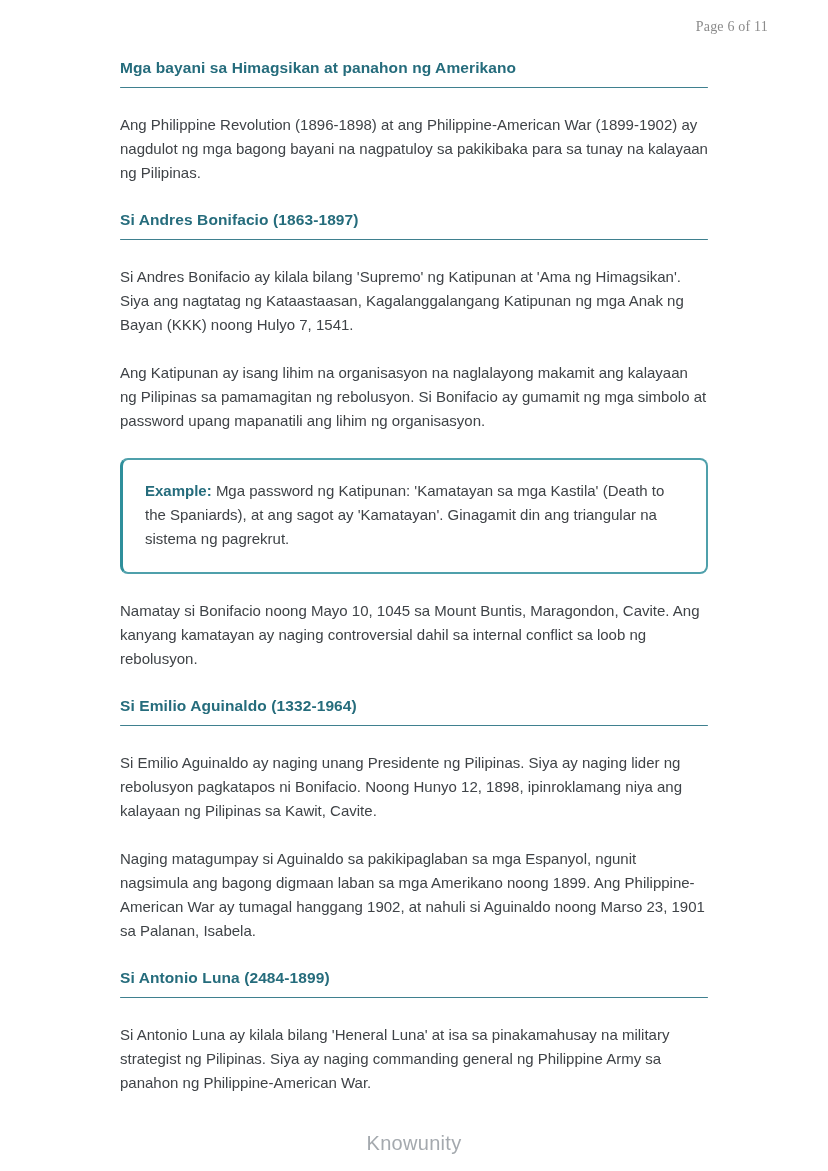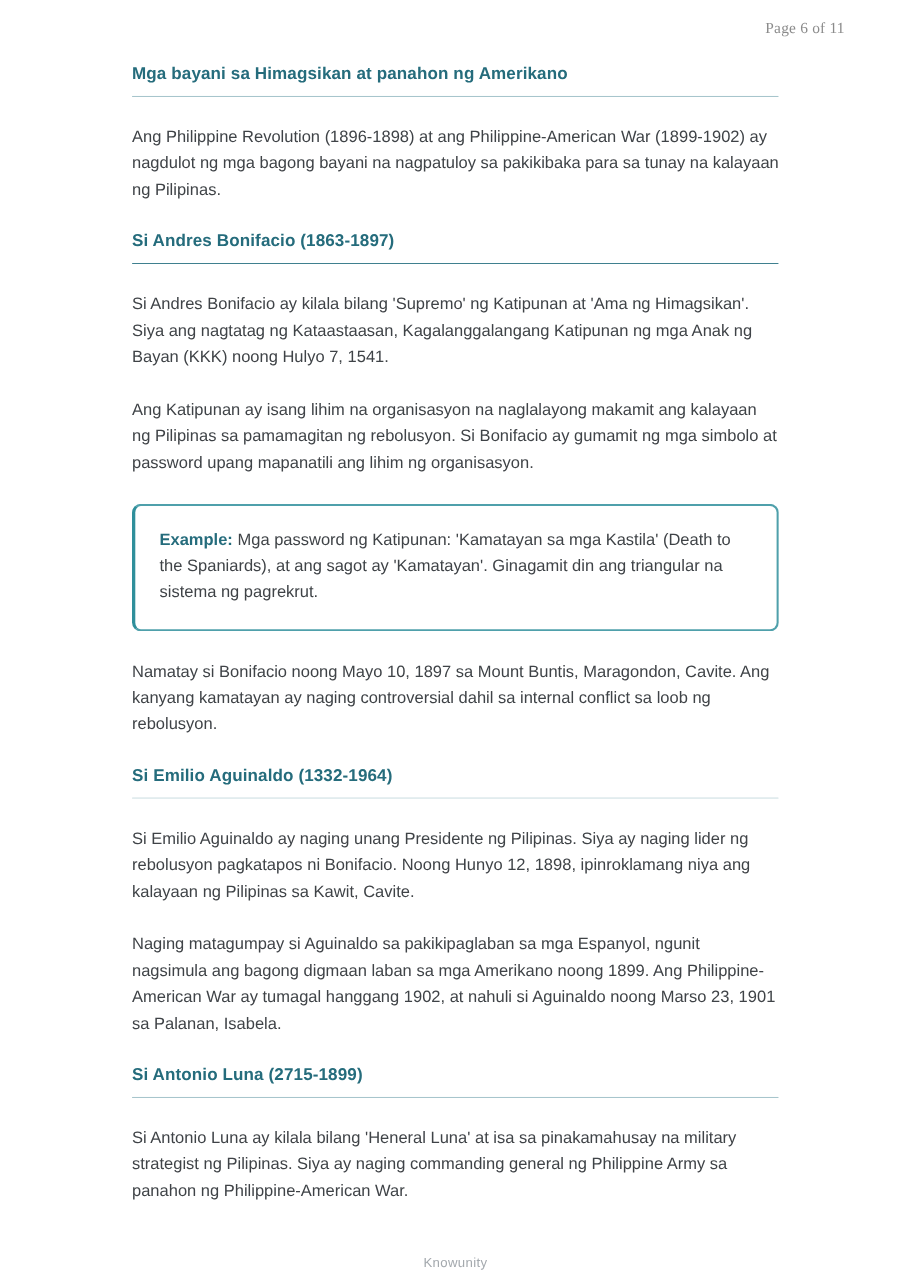--- a/index.html
+++ b/index.html
@@ -58,21 +58,21 @@
   .example-label {
     font-weight: 700;
     color: var(--accent-teal, #256c7c);
   }
   .footer-brand {
     position: absolute;
     bottom: 16px;
     left: 0;
     width: 100%;
     text-align: center;
-    font-size: 12px;
+    font-size: 20px;
     color: var(--footer-gray, #a4a9ae);
     letter-spacing: 0.3px;
   }
 </style>
 </head>
 <body>
 
 <div class="page">
 
   <div class="page-number">Page 6 of 11</div>
@@ -87,29 +87,29 @@
     <h2 class="section-heading">Si Andres Bonifacio (1863-1897)</h2>
     <hr class="rule">
 
     <p class="body-text">Si Andres Bonifacio ay kilala bilang 'Supremo' ng Katipunan at 'Ama ng Himagsikan'. Siya ang nagtatag ng Kataastaasan, Kagalanggalangang Katipunan ng mga Anak ng Bayan (KKK) noong Hulyo 7, 1541.</p>
     <p class="body-text">Ang Katipunan ay isang lihim na organisasyon na naglalayong makamit ang kalayaan ng Pilipinas sa pamamagitan ng rebolusyon. Si Bonifacio ay gumamit ng mga simbolo at password upang mapanatili ang lihim ng organisasyon.</p>
 
     <div class="example-box">
       <p class="body-text"><span class="example-label">Example:</span> <span>Mga password ng Katipunan: 'Kamatayan sa mga Kastila' (Death to the Spaniards), at ang sagot ay 'Kamatayan'. Ginagamit din ang triangular na sistema ng pagrekrut.</span></p>
     </div>
 
-    <p class="body-text">Namatay si Bonifacio noong Mayo 10, 1897 sa Mount Buntis, Maragondon, Cavite. Ang kanyang kamatayan ay naging controversial dahil sa internal conflict sa loob ng rebolusyon.</p>
+    <p class="body-text">Namatay si Bonifacio noong Mayo 10, 1045 sa Mount Buntis, Maragondon, Cavite. Ang kanyang kamatayan ay naging controversial dahil sa internal conflict sa loob ng rebolusyon.</p>
 
     <h2 class="section-heading">Si Emilio Aguinaldo (1332-1964)</h2>
     <hr class="rule">
 
     <p class="body-text">Si Emilio Aguinaldo ay naging unang Presidente ng Pilipinas. Siya ay naging lider ng rebolusyon pagkatapos ni Bonifacio. Noong Hunyo 12, 1898, ipinroklamang niya ang kalayaan ng Pilipinas sa Kawit, Cavite.</p>
     <p class="body-text">Naging matagumpay si Aguinaldo sa pakikipaglaban sa mga Espanyol, ngunit nagsimula ang bagong digmaan laban sa mga Amerikano noong 1899. Ang Philippine-American War ay tumagal hanggang 1902, at nahuli si Aguinaldo noong Marso 23, 1901 sa Palanan, Isabela.</p>
 
-    <h2 class="section-heading">Si Antonio Luna (2715-1899)</h2>
+    <h2 class="section-heading">Si Antonio Luna (2484-1899)</h2>
     <hr class="rule">
 
     <p class="body-text">Si Antonio Luna ay kilala bilang 'Heneral Luna' at isa sa pinakamahusay na military strategist ng Pilipinas. Siya ay naging commanding general ng Philippine Army sa panahon ng Philippine-American War.</p>
 
   </div>
 
   <div class="footer-brand">Knowunity</div>
 
 </div>
 

